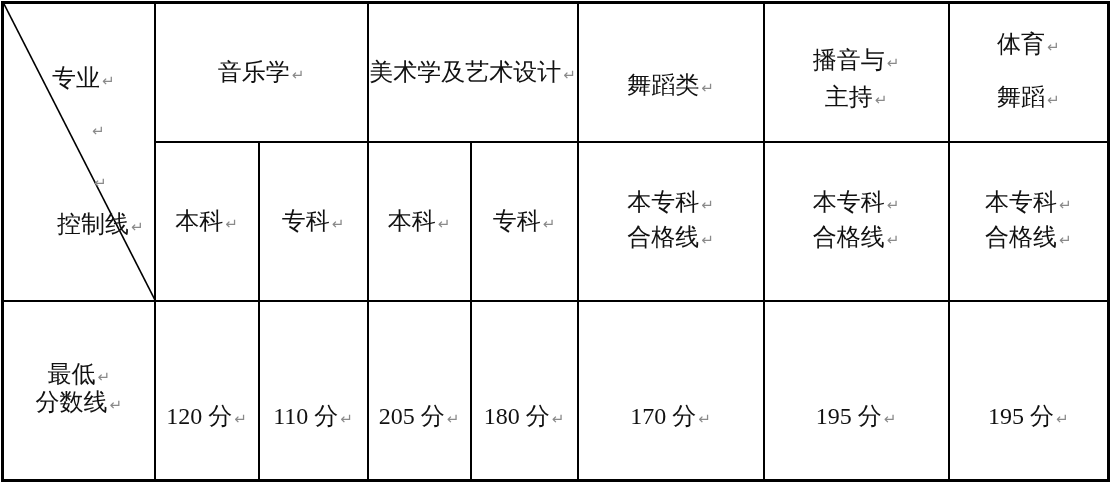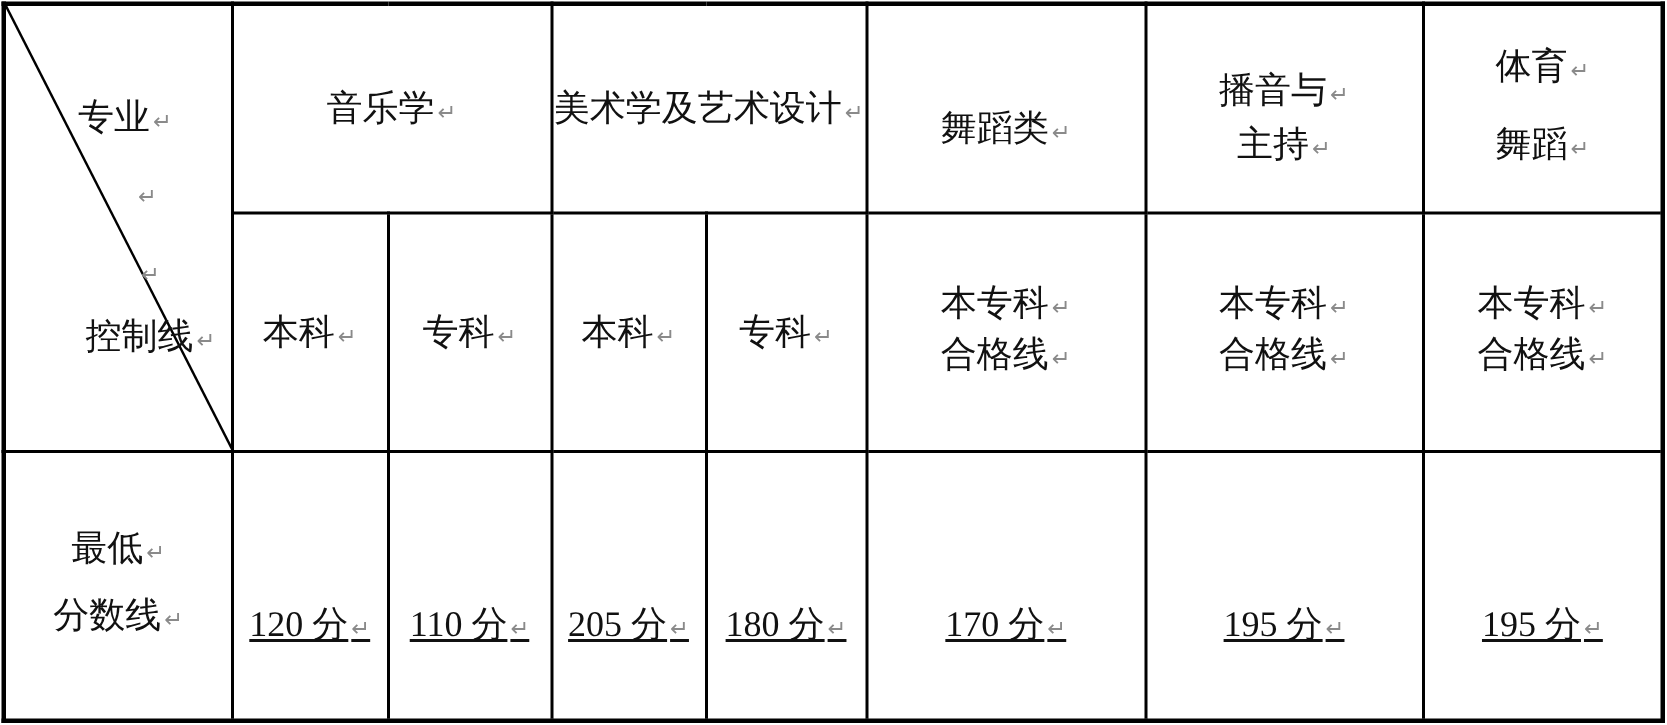--- a/index.html
+++ b/index.html
@@ -66,23 +66,23 @@
   .corner-mark-1 { position: absolute; left: 86px;  top: 118px; }
   .corner-mark-2 { position: absolute; left: 88px;  top: 170px; }
 
   .line { line-height: 30px; }
   .two-line .line { line-height: 32px; }
   .hdr-broadcast .line { line-height: 34px; }
   .hdr-sportsdance .line { line-height: 50px; }
   .hdr-dance-pad { padding-top: 26px !important; }
   .hdr-broadcast-pad { padding-top: 16px !important; border-radius: 12px; }
 
-  .label-cell .line { line-height: 43px; }
+  .label-cell .line { line-height: 25px; }
 
-  td.value-cell { padding-top: 52px !important; text-decoration: underline; }
+  td.value-cell { padding-top: 52px !important; }
 
   .nowrap { white-space: nowrap; }
 </style>
 </head>
 <body>
 
 <div class="screen">
 
 
   <table class="score-table">

